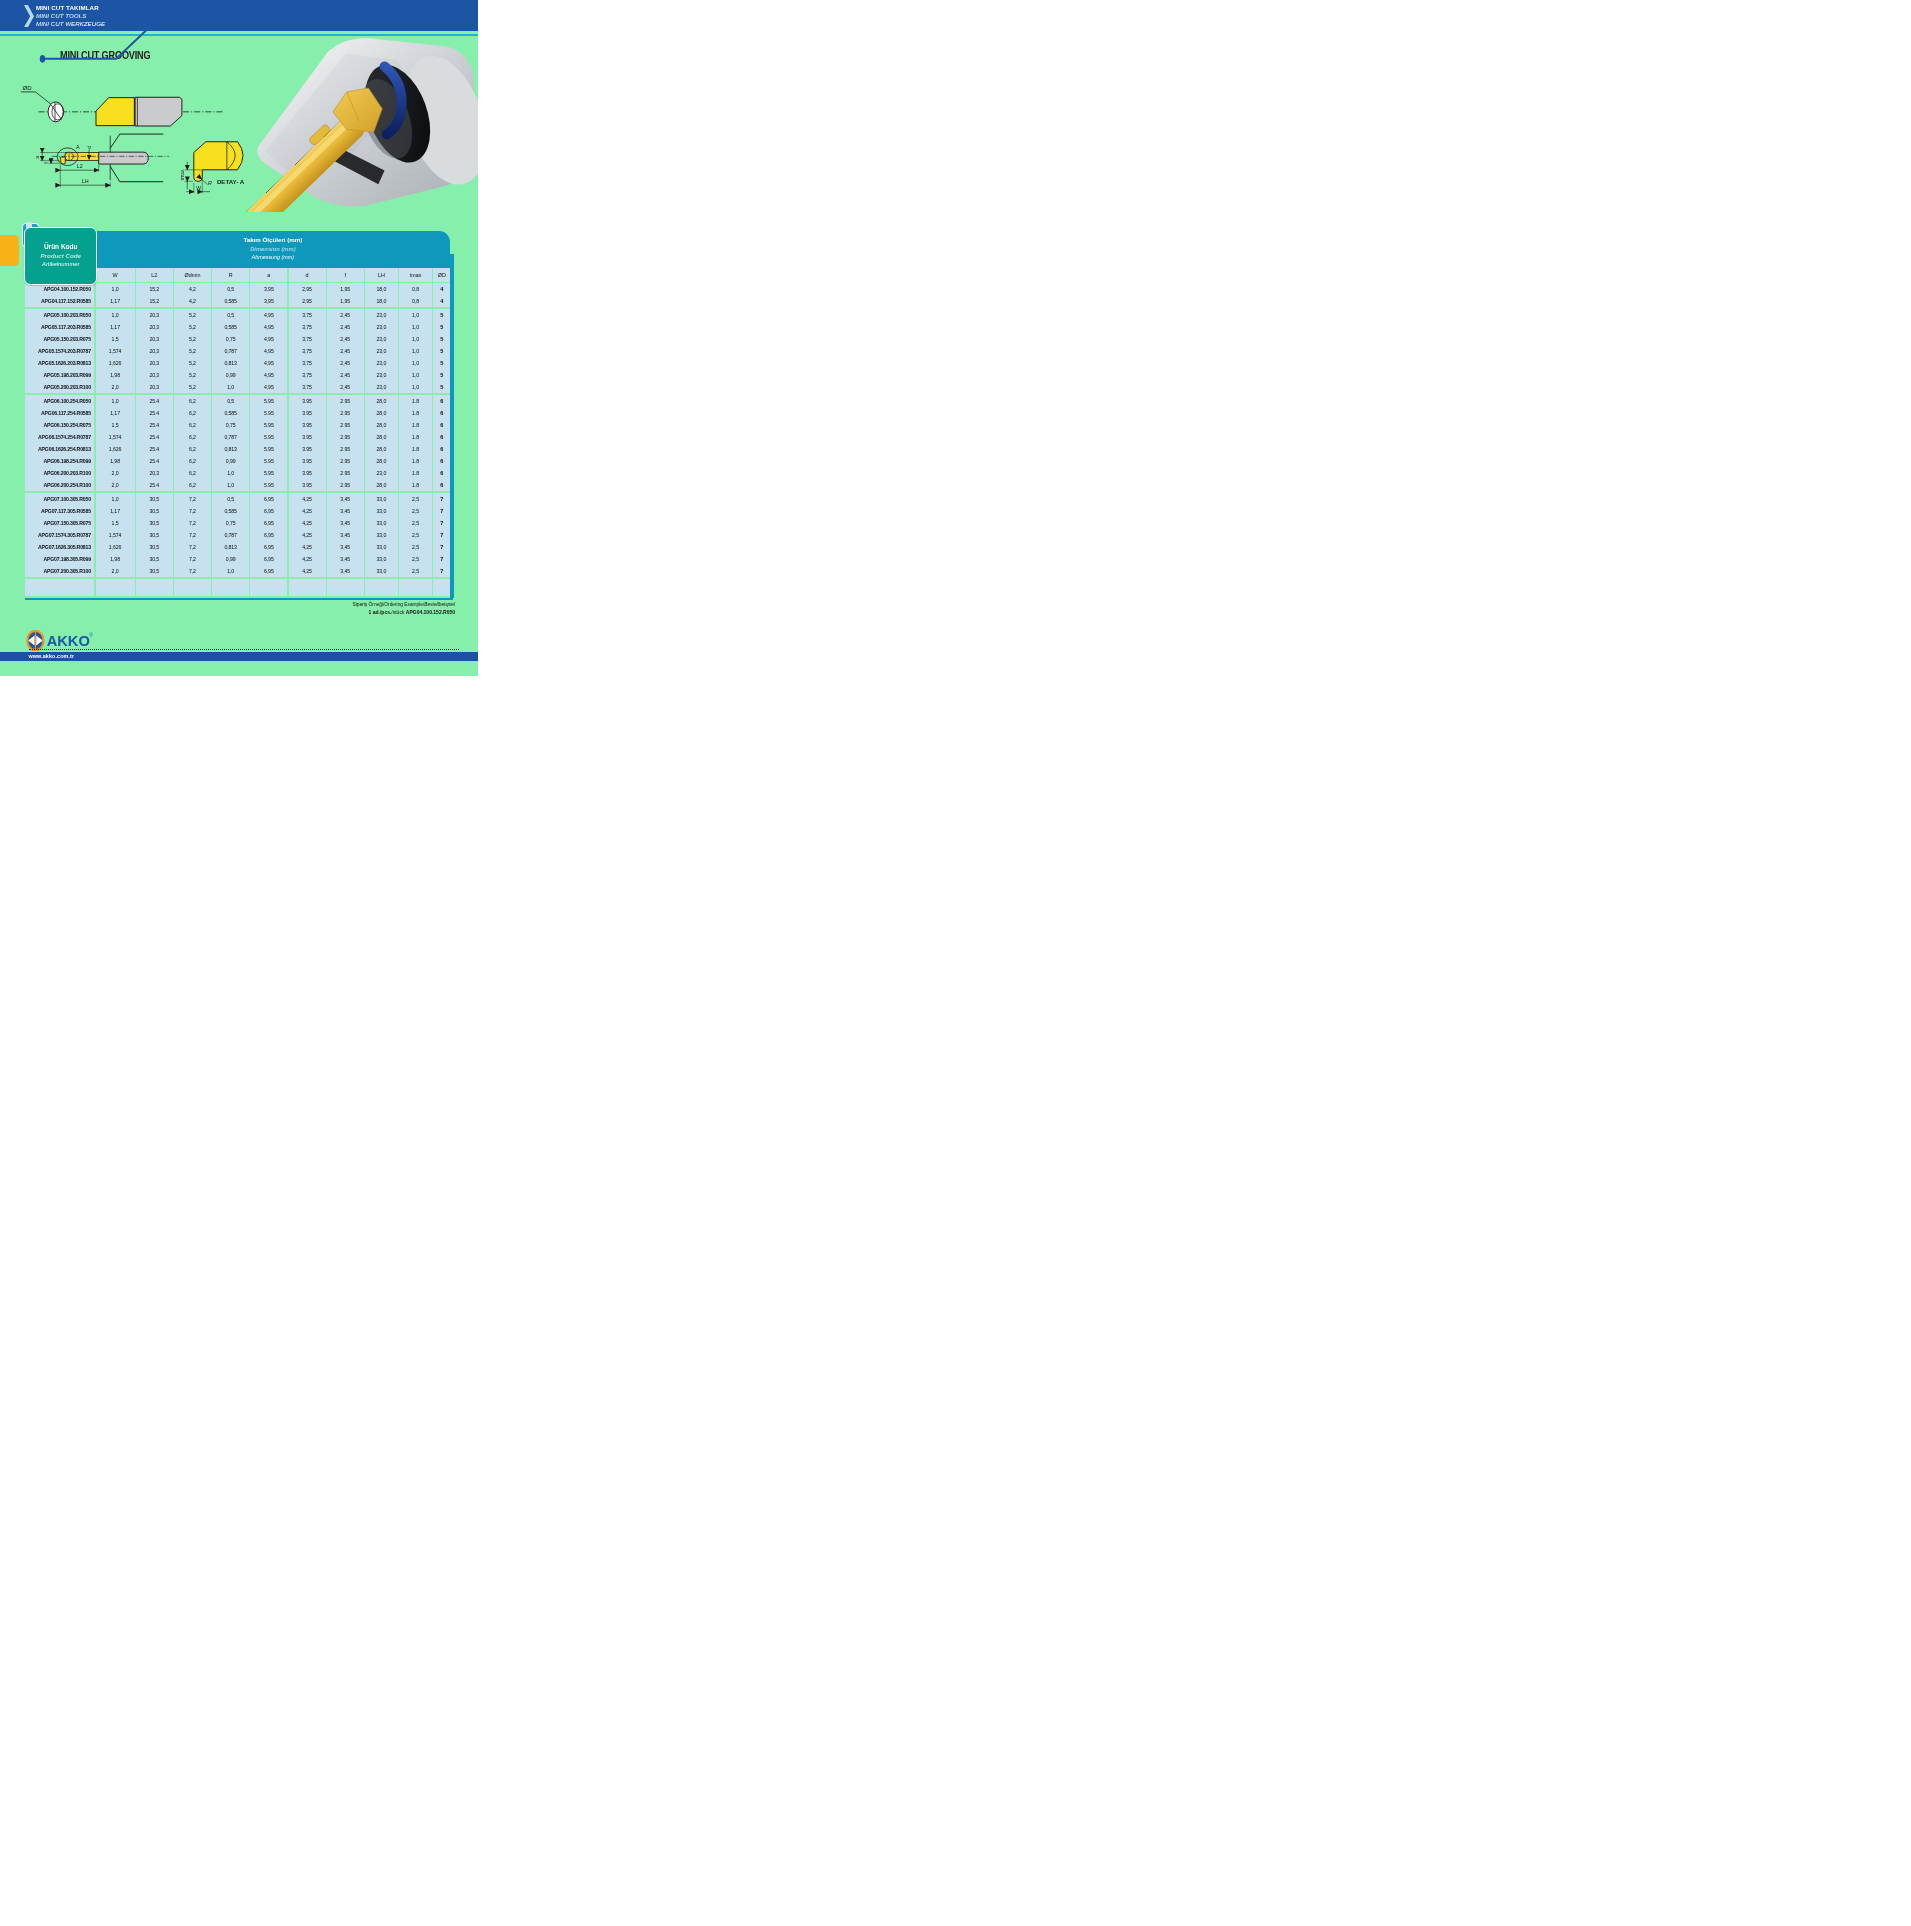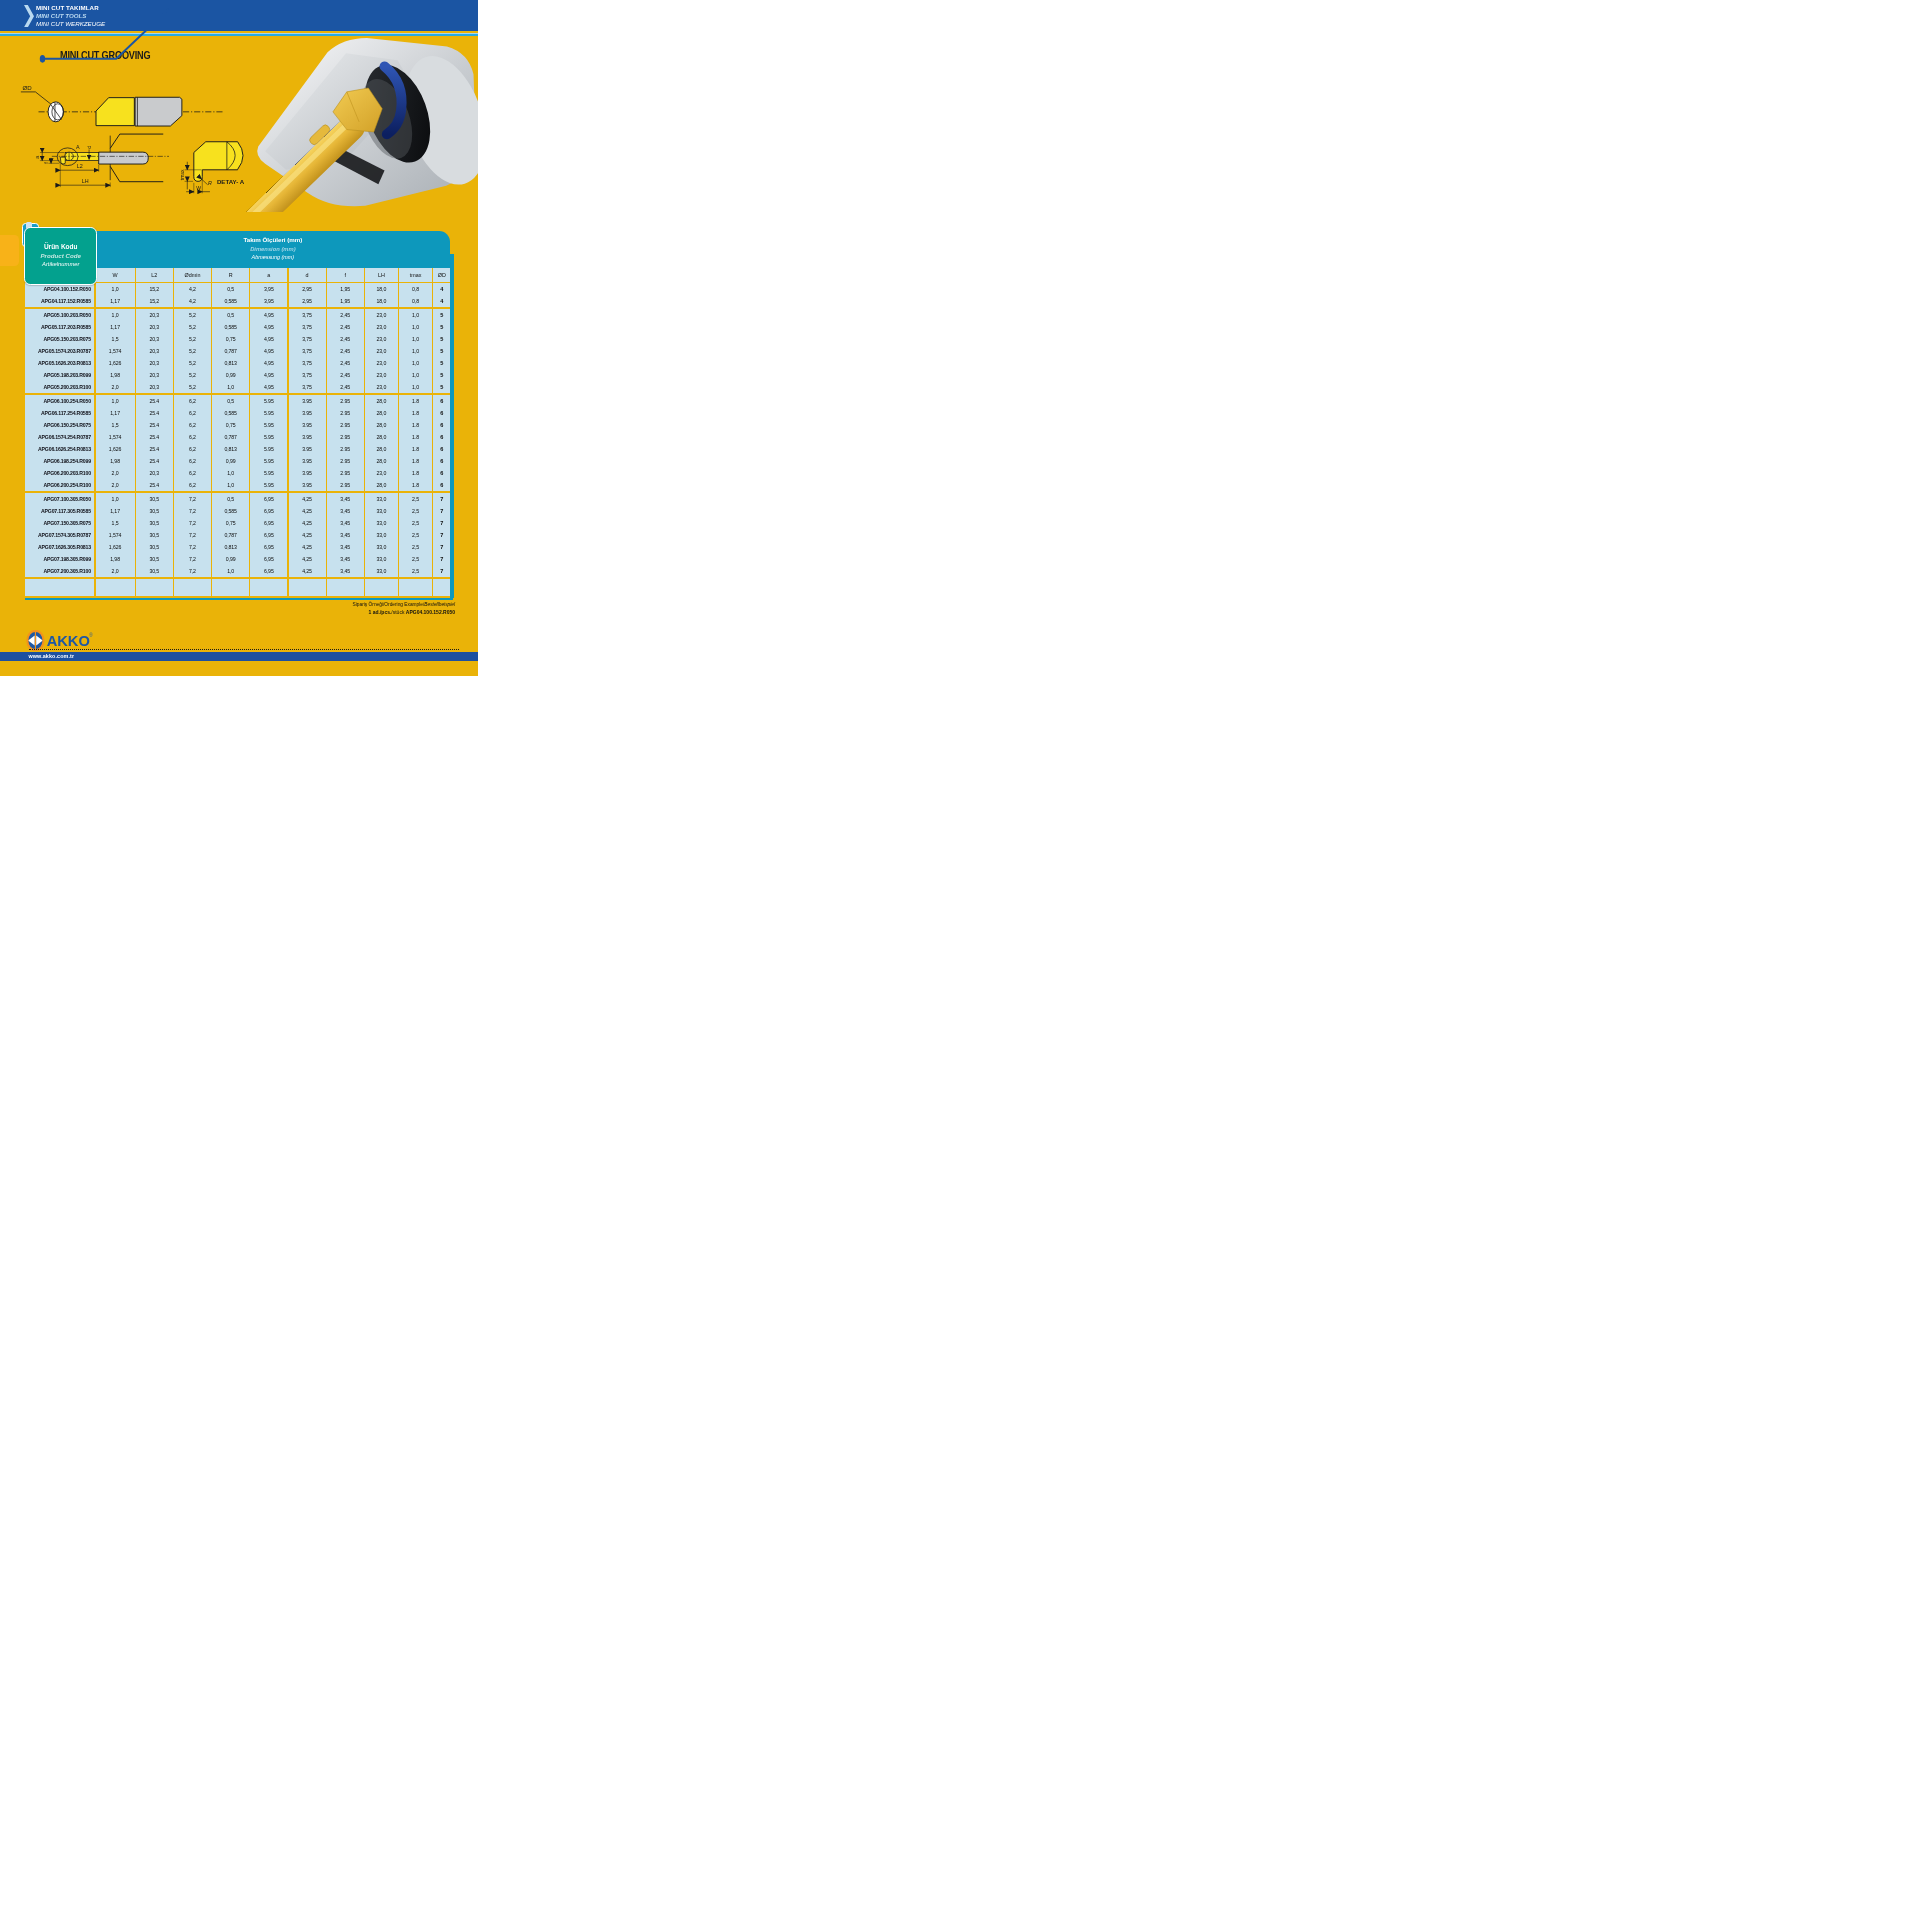--- a/index.html
+++ b/index.html
@@ -1,17 +1,17 @@
 <!DOCTYPE html>
 <html style="font-size:6.2px"><head>
 <meta charset="utf-8">
 <style>
   html,body{margin:0;padding:0;background:#ffffff;}
   body{font-family:"Liberation Sans","DejaVu Sans",sans-serif;}
-  #page{position:relative;width:478px;height:676px;background:#eab308;overflow:hidden;}
+  #page{position:relative;width:478px;height:676px;background:#86efac;overflow:hidden;}
 
   
   .banner{position:absolute;left:0;top:0;width:478px;height:31px;background:#1b55a3;}
   .banner-text{position:absolute;left:36px;top:3.5px;line-height:8px;}
   .banner-l1{font-size:6.2px;font-weight:bold;color:#ffffff;letter-spacing:0.1px;}
   .banner-l2{font-size:6.2px;font-weight:bold;font-style:italic;color:#b9d9f0;}
   .banner-l3{font-size:6.2px;font-style:italic;color:#ffffff;}
   .banner-chevron{position:absolute;left:24px;top:4.6px;}
   .stripe1{position:absolute;left:0;top:33px;width:478px;height:1.7px;background:#a9d5ec;}
   .stripe2{position:absolute;left:0;top:34px;width:478px;height:1.5px;background:#29abe2;}

